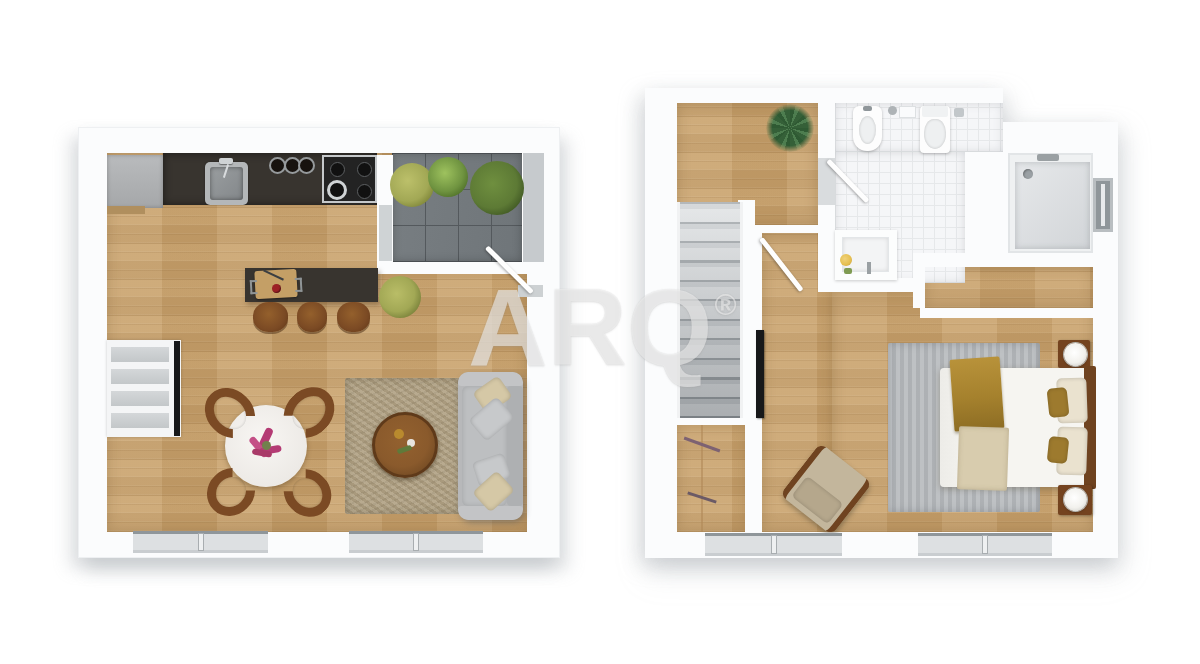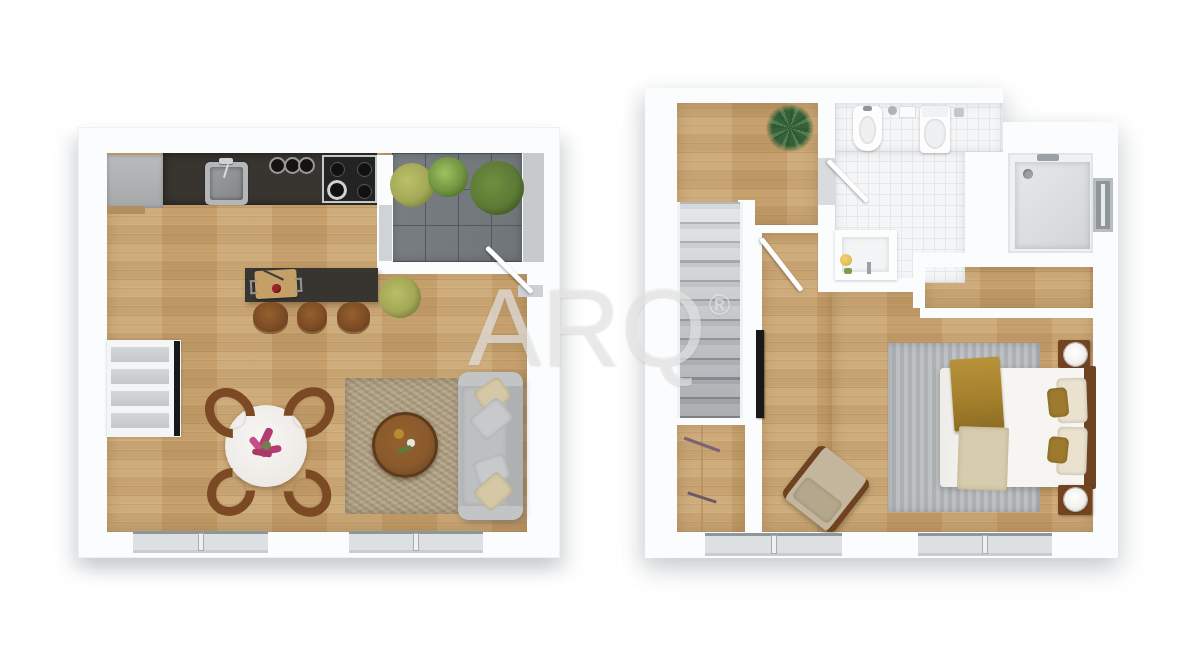--- a/index.html
+++ b/index.html
@@ -53,21 +53,21 @@
          box-shadow:inset 0 0 3px rgba(0,0,0,.2);}
   .stool{background:radial-gradient(circle at 45% 40%, #94602c, var(--brown) 60%, #5e3615);
          border-radius:45%;box-shadow:0 2px 0 rgba(70,40,15,.5);}
   .lamp{border-radius:50%;background:radial-gradient(circle at 45% 42%, #ffffff, var(--lampWhite) 55%, #c6c6c1);
         box-shadow:0 0 0 1px #b4b4af, 0 1px 3px rgba(0,0,0,.3);}
 
   
   #watermark{left:468px;top:272px;display:flex;align-items:flex-start;z-index:60;
              color:var(--wmColor);pointer-events:none;
              text-shadow:0 1px 2px rgba(150,150,150,.25), 0 0 1px rgba(120,120,120,.2);}
-  #watermark .wm-text{font-size:110px;font-weight:400;line-height:1;letter-spacing:0px;}
+  #watermark .wm-text{font-size:110px;font-weight:700;line-height:1;letter-spacing:0px;}
   #watermark .wm-reg{font-size:30px;font-weight:700;margin-top:16px;margin-left:2px;}
 </style>
 </head>
 <body>
 
 <div id="plan1" class="abs slab">
 
   <div class="abs wood" style="left:29px;top:26px;width:420px;height:379px;"></div>
 
   <div class="abs terrace" style="left:314px;top:26px;width:130px;height:109px;"></div>

